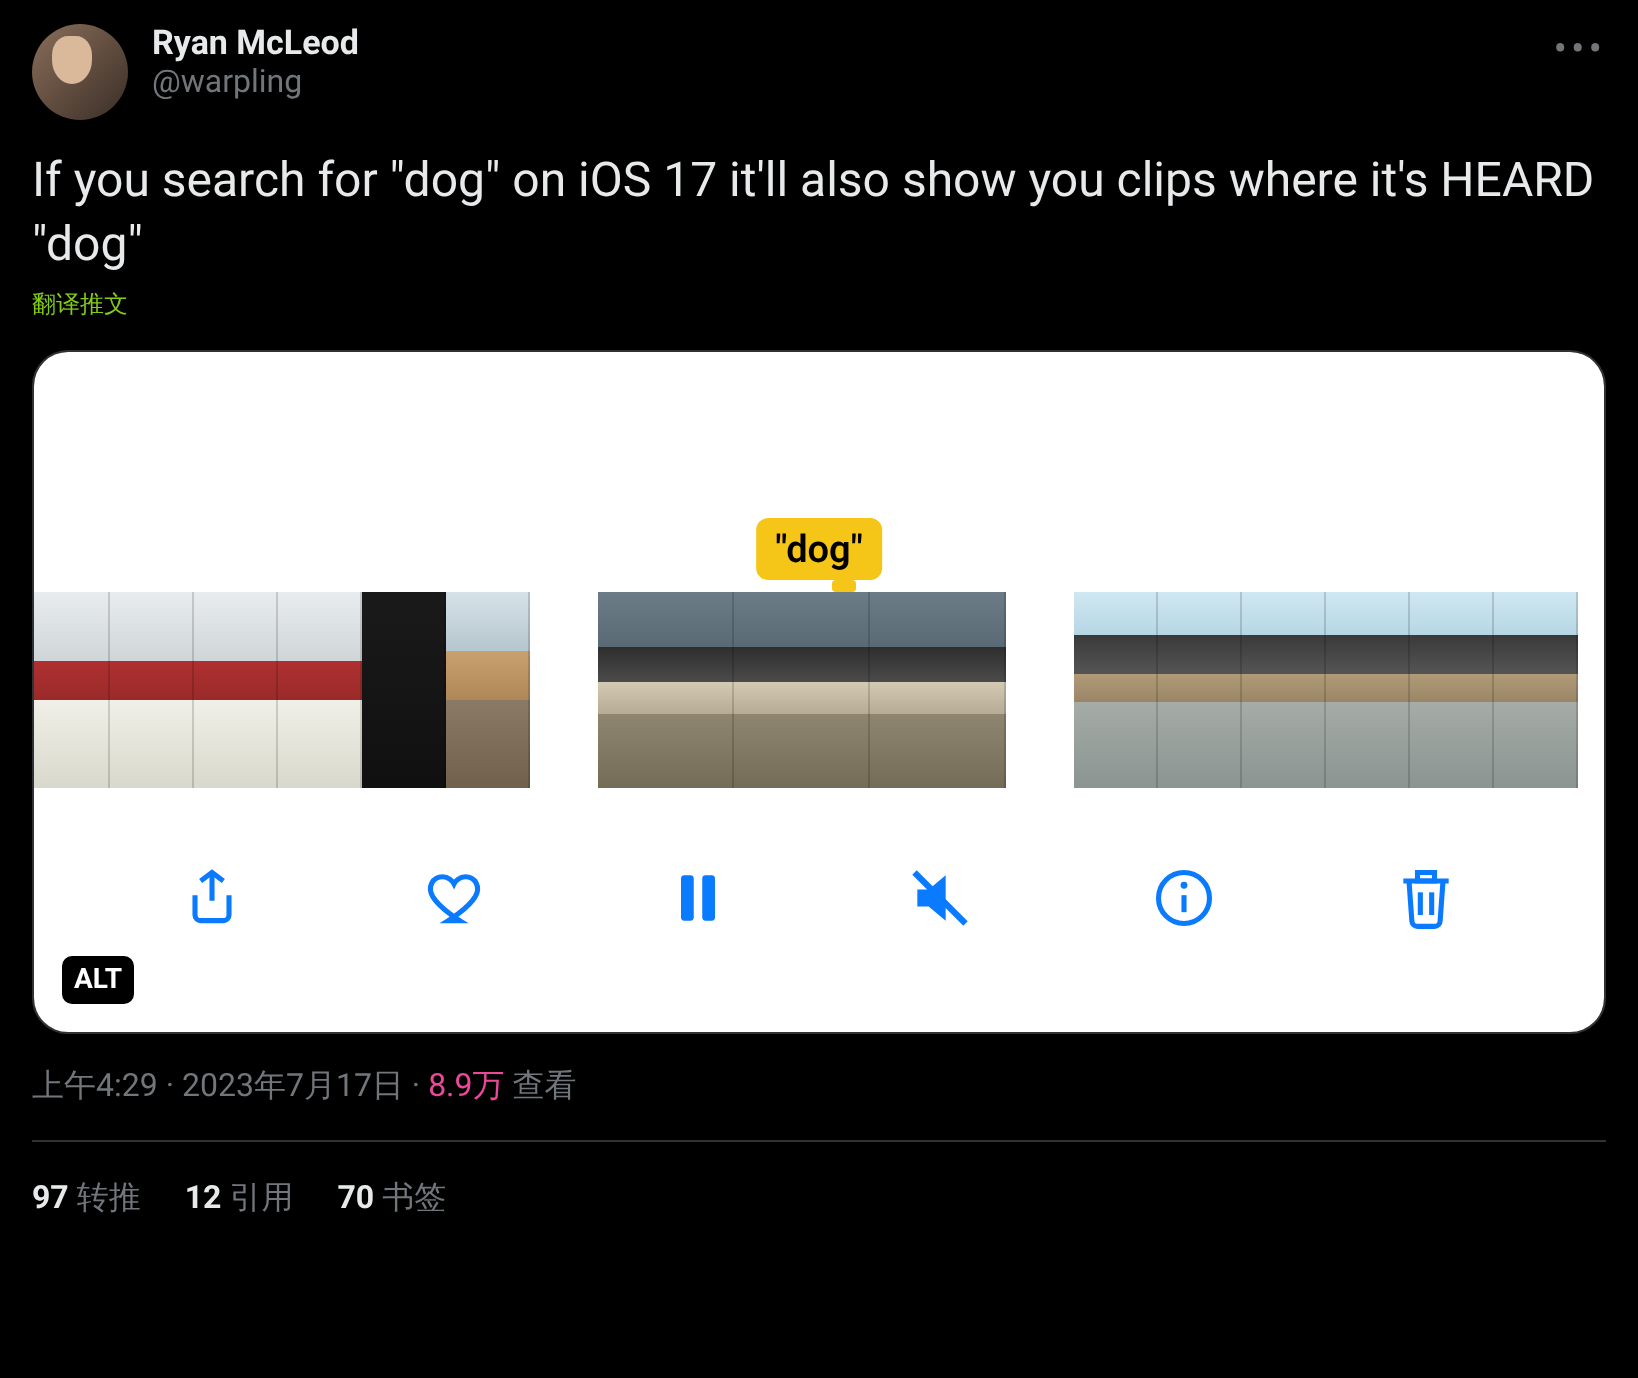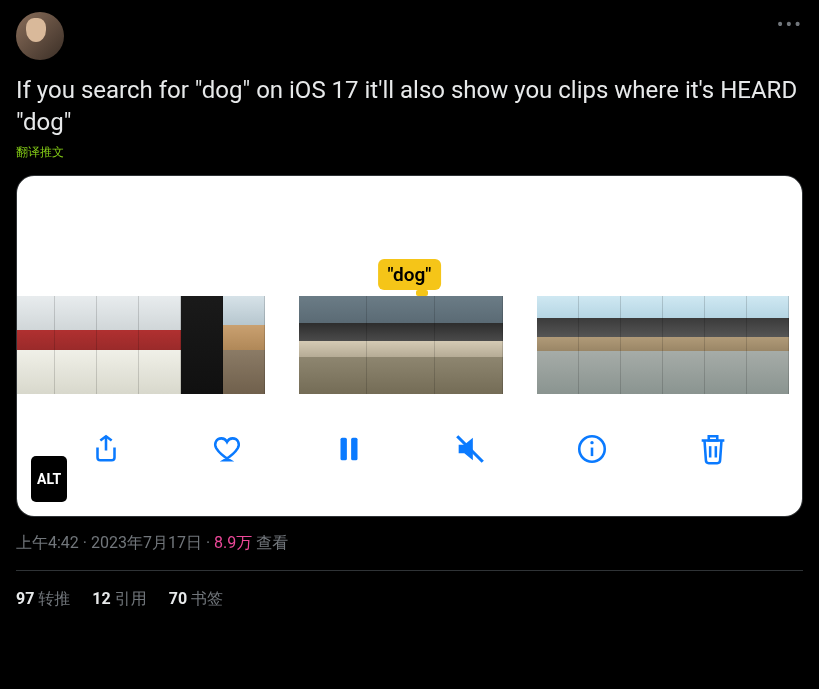--- a/index.html
+++ b/index.html
@@ -153,21 +153,21 @@
     cursor:pointer;
   }
   .media-action svg { width:34px; height:34px; }
   .alt-badge {
     position:absolute;
     left:14px; bottom:14px;
     background:#000;
     color:#fff;
     font-size:14px;
     font-weight:700;
-    padding:15px 6px;
+    padding:4px 6px;
     border-radius:5px;
   }
   .meta-row {
     margin-top:16px;
     font-size:16px;
     color:#71767b;
   }
   .meta-row .views-count { color:#ec4899; font-weight:400; }
   .divider {
     border:none;
@@ -182,20 +182,24 @@
     color:#71767b;
   }
   .stats-row .count { color:#e7e9ea; font-weight:700; margin-right:4px;}
 </style>
 </head>
 <body>
 
 <div class="tweet">
   <div class="header">
     <div class="avatar"></div>
+    <div class="author">
+      <span class="display-name">Ryan McLeod</span>
+      <span class="handle">@warpling</span>
+    </div>
     <div class="more-icon">•••</div>
   </div>
 
   <div class="tweet-text">If you search for "dog" on iOS 17 it'll also show you clips where it's HEARD "dog"</div>
   <a class="translate-link">翻译推文</a>
 
   <div class="media-card">
     <div class="media-inner">
       <div class="media-top">
         <div class="dog-tag">"dog"</div>
@@ -265,21 +269,21 @@
             <line x1="10" y1="10" x2="10" y2="18"></line>
               <line x1="14" y1="10" x2="14" y2="18"></line>
           </svg>
         </div>
       </div>
     </div>
     <div class="alt-badge">ALT</div>
   </div>
 
   <div class="meta-row">
-    <span>上午4:42</span>
+    <span>上午4:29</span>
     <span> · </span>
     <span>2023年7月17日</span>
     <span> · </span>
     <span class="views-count">8.9万</span>
     <span> </span>
     <span>查看</span>
   </div>
 
   <hr class="divider">
 

